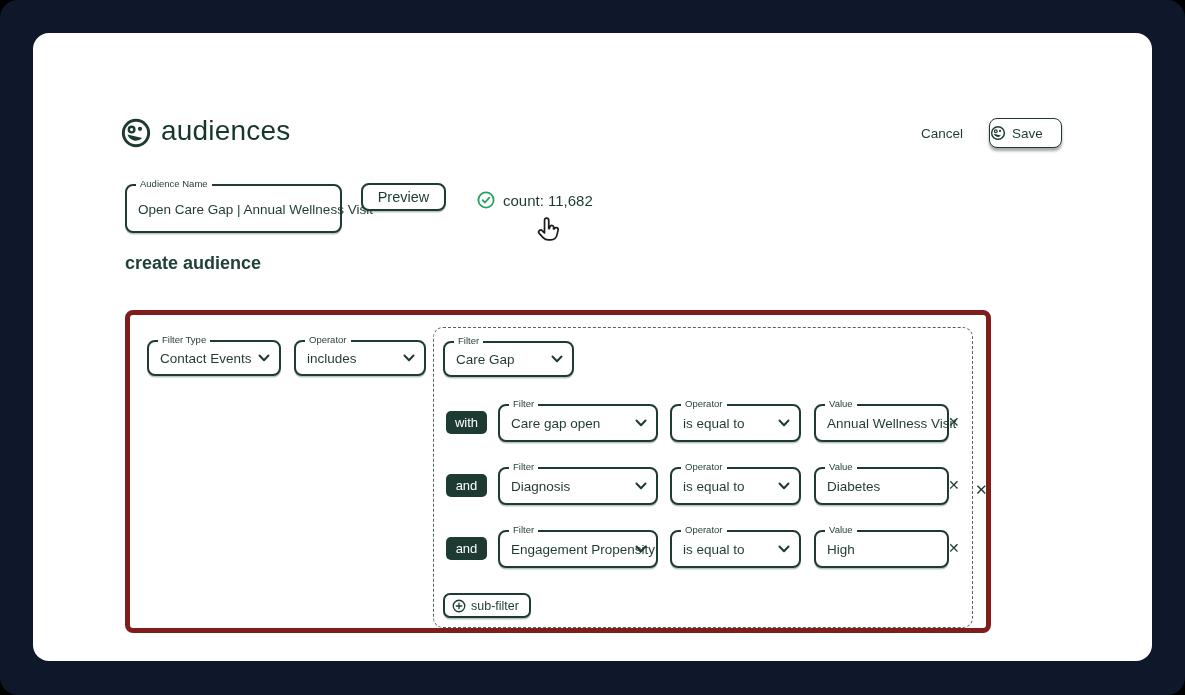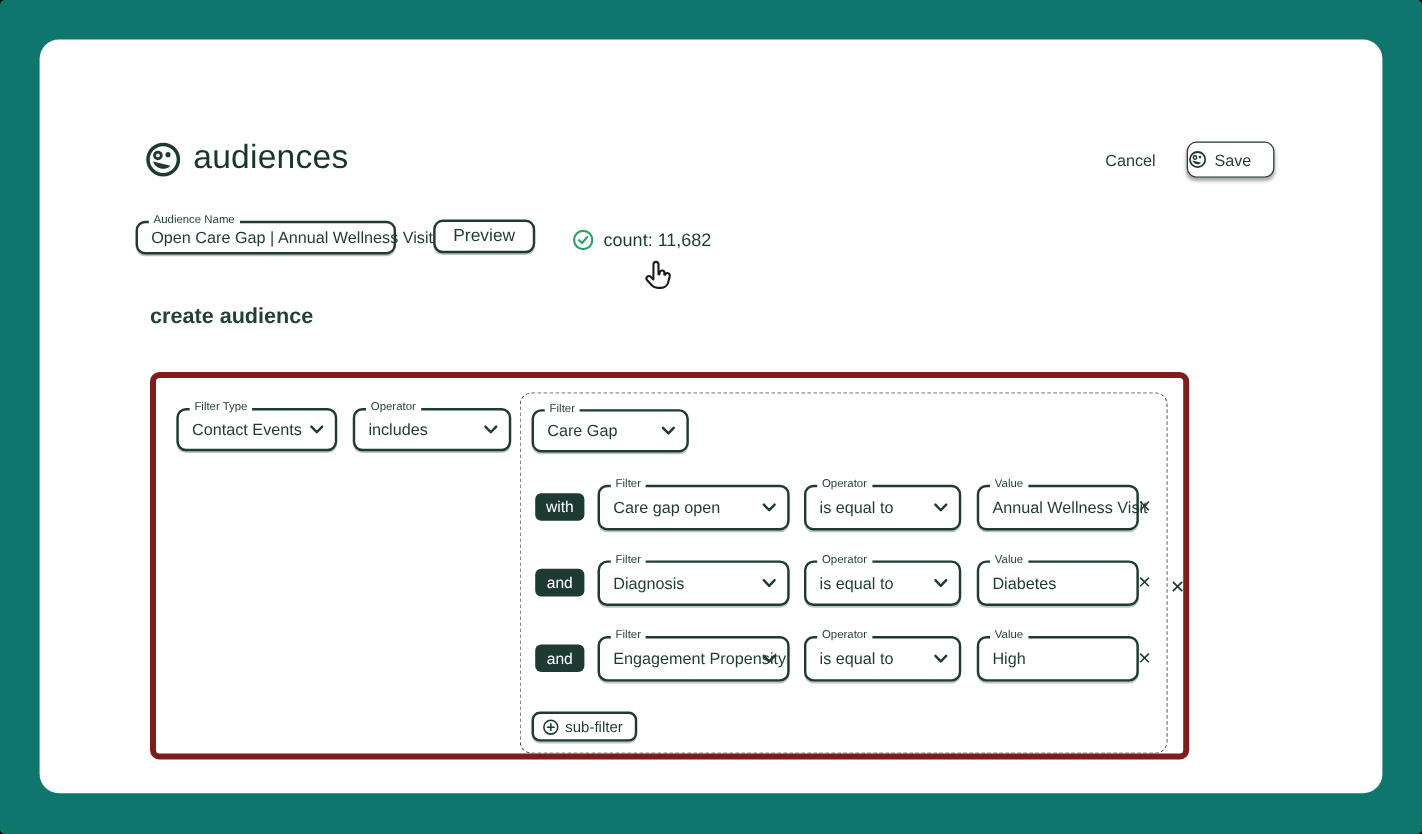--- a/index.html
+++ b/index.html
@@ -1,19 +1,19 @@
 <!DOCTYPE html>
 <html><head>
 <meta charset="utf-8">
 <style>
   * { margin:0; padding:0; box-sizing:border-box; }
   html,body { width:1185px; height:695px; background:#000; overflow:hidden;
     font-family:"Liberation Sans", sans-serif; }
   .stage { position:absolute; inset:0; width:1185px; height:695px;
-    background:#0f766e; border-radius:4px; }
+    background:#0f172a; border-radius:18px; }
   .card { position:absolute; left:33px; top:33px; width:1119px; height:628px;
     background:#ffffff; border-radius:16px; }
   :root { --ink:#1e3b33; --green:#2aa065; }
 
   
   .logo { position:absolute; left:87px; top:84px; width:32px; height:32px; color:var(--ink); }
   .title { position:absolute; left:128px; top:82px; font-size:28px; font-weight:500;
     color:#17362e; letter-spacing:.2px; }
   .cancel { position:absolute; left:888px; top:93px; font-size:13.5px; color:var(--ink);
     cursor:pointer; }
@@ -26,21 +26,21 @@
 
   
   .field { position:absolute; background:#fff; border:2px solid var(--ink);
     border-radius:8px; box-shadow:0 1.5px 0 rgba(30,59,51,.3); }
   .flabel { position:absolute; top:-7px; left:9px; background:#fff; padding:0 4px;
     font-size:9.5px; font-weight:500; color:var(--ink); line-height:1.1; white-space:nowrap; }
   .fval { position:absolute; left:11px; top:50%; transform:translateY(-50%);
     font-size:13.5px; color:var(--ink); white-space:nowrap; }
   .chev { position:absolute; right:9px; top:50%; transform:translateY(-50%); width:12px; height:8px; }
 
-  .name-field { left:80px; top:151px; width:217px; height:28px; }
+  .name-field { left:92px; top:151px; width:217px; height:49px; }
   .preview-btn { position:absolute; left:328px; top:150px; width:85px; height:28px;
     background:#fff; border:2px solid var(--ink); border-radius:8px;
     box-shadow:0 1.5px 0 rgba(30,59,51,.3); font-size:14.5px; color:var(--ink);
     cursor:pointer; font-family:inherit; }
   .count-wrap { position:absolute; left:444px; top:158px; display:flex; align-items:center; gap:8px; }
   .count-text { font-size:15px; color:var(--ink); }
   .cursor { position:absolute; left:500px; top:183px; width:30px; height:32px; }
 
   .heading { position:absolute; left:92px; top:220px; font-size:18px; font-weight:700; color:#21403a; }
   .subheading { position:absolute; left:92px; top:250px; font-size:12.5px; color:#3d4b47; }

